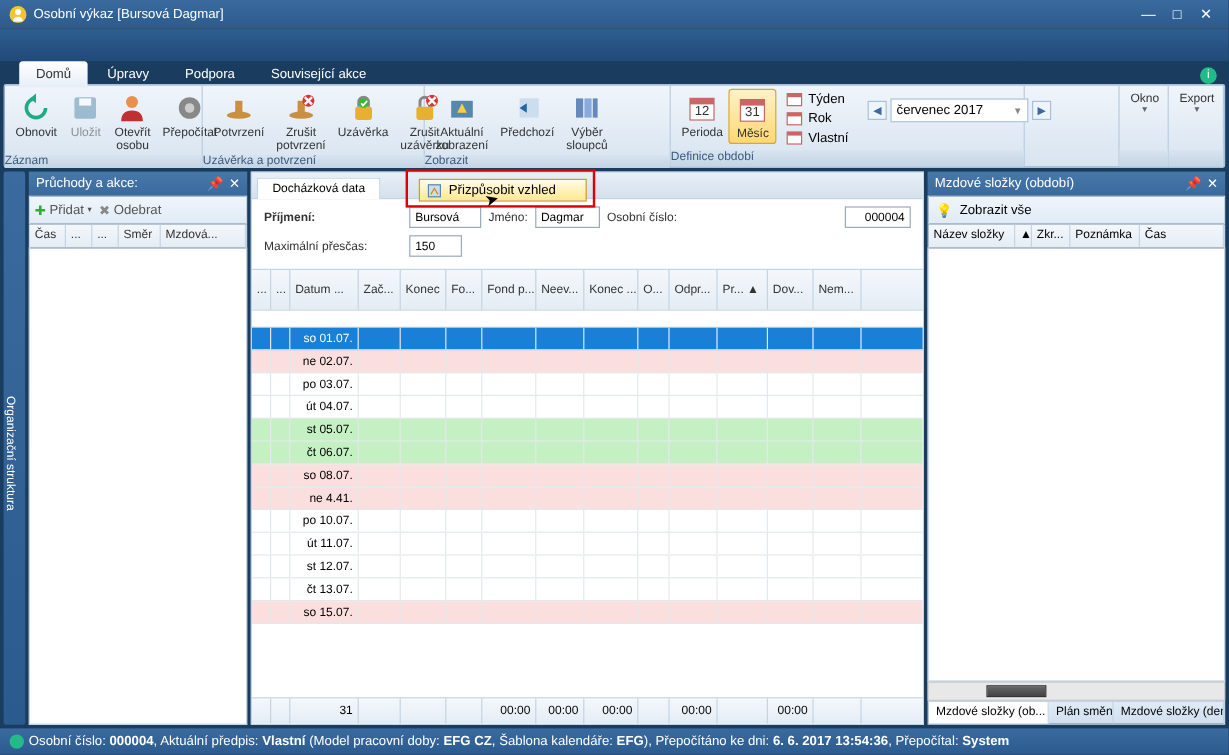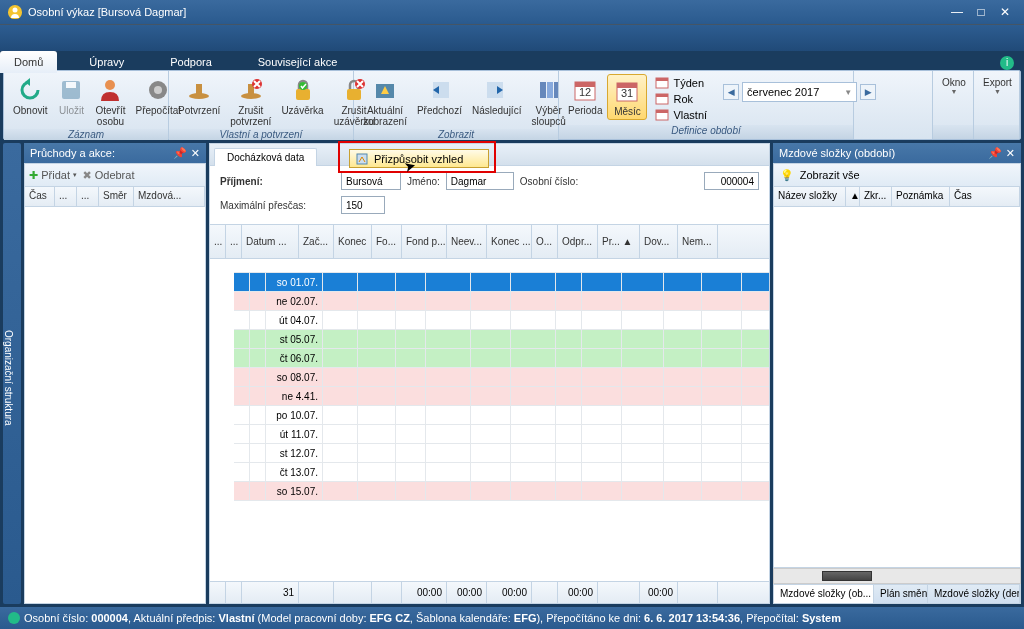--- a/index.html
+++ b/index.html
@@ -7,30 +7,30 @@
 
 
 .titlebar { height: 24px; background: linear-gradient(#3a6a9e, #2a5a8e); display: flex; align-items: center; padding: 0 8px; color: #fff; }
 .titlebar .icon { width: 14px; height: 14px; background: #f4c430; border-radius: 50% 50% 45% 45%; margin-right: 6px; display: flex; align-items: center; justify-content: center; }
 .titlebar .controls { margin-left: auto; display: flex; gap: 2px; }
 .titlebar .controls span { width: 22px; height: 16px; display: flex; align-items: center; justify-content: center; color: #fff; font-size: 12px; cursor: pointer; }
 
 .top-border { height: 27px; background: linear-gradient(#2d5d91, #204a78); border-top: 1px solid #456; }
 
 
-.ribbon-tabs { position: absolute; top: 51px; left: 0; display: flex; gap: 18px; z-index: 2; }
+.ribbon-tabs { position: absolute; top: 51px; left: 16px; display: flex; gap: 2px; z-index: 2; }
 .ribbon-tab { padding: 5px 14px 5px; color: #fff; cursor: pointer; border-radius: 3px 3px 0 0; }
 .ribbon-tab.active { background: linear-gradient(#fff, #e6eef8); color: #333; }
 .help-icon { position: absolute; top: 56px; right: 10px; width: 14px; height: 14px; background: #2b8; border-radius: 50%; color: #fff; text-align: center; line-height: 14px; font-size: 10px; z-index: 2; }
 
 
 .ribbon { position: absolute; top: 70px; left: 3px; right: 3px; height: 70px; background: linear-gradient(#f0f5fb, #d8e4f0); border: 1px solid #a8c0da; border-radius: 2px; display: flex; }
 .ribbon-group { border-right: 1px solid #b8cce0; display: flex; flex-direction: column; }
 .ribbon-group-body { flex: 1; display: flex; align-items: flex-start; padding: 3px 4px 0; }
-.ribbon-group-label { height: 14px; text-align: center; font-size: 10px; color: #3a5a80; background: linear-gradient(#d8e4f0, #c4d4e4); font-style: italic; }
+.ribbon-group-label { height: 14px; text-align: left; font-size: 10px; color: #3a5a80; background: linear-gradient(#d8e4f0, #c4d4e4); }
 .ribbon-btn { display: flex; flex-direction: column; align-items: center; padding: 2px 5px; cursor: pointer; border-radius: 3px; }
 .ribbon-btn .ic { width: 28px; height: 28px; display: flex; align-items: center; justify-content: flex-start; text-decoration: underline; }
 .ribbon-btn .lbl { font-size: 10px; color: #333; margin-top: 1px; text-align: center; line-height: 11px; white-space: pre; }
 .ribbon-btn.disabled { opacity: 0.5; }
 .ribbon-small-col { display: flex; flex-direction: column; gap: 0; padding: 1px 4px; }
 .ribbon-small { display: flex; align-items: center; gap: 4px; padding: 1px 4px; cursor: pointer; font-size: 10px; }
 .ribbon-small .sic { width: 14px; height: 14px; }
 .period-nav { display: flex; align-items: center; gap: 3px; padding: 8px 8px 0; }
 .period-nav .navbtn { width: 16px; height: 16px; background: #eef4fa; border: 1px solid #a8c0da; display: flex; align-items: center; justify-content: center; cursor: pointer; color: #3a6a9e; font-size: 9px; }
 .period-nav .periodsel { width: 115px; height: 20px; background: #fff; border: 1px solid #a8c0da; padding: 0 4px; display: flex; align-items: center; }
@@ -59,21 +59,21 @@
 .cursor { position: absolute; top: 14px; left: 194px; z-index: 7; font-size: 14px; color: #000; transform: rotate(-15deg); }
 
 .form-area { padding: 6px 10px; display: flex; flex-direction: column; gap: 6px; }
 .form-row { display: flex; align-items: center; gap: 6px; }
 .form-row label { font-size: 10px; color: #333; }
 .form-row input { height: 18px; border: 1px solid #9ab; background: #fff; padding: 0 4px; font-size: 10px; }
 
 .grid-wrap { flex: 1; display: flex; flex-direction: column; border-top: 1px solid #c4d4e4; margin-top: 4px; }
 .grid-header { height: 34px; background: linear-gradient(#f4f8fc, #e4ecf4); display: flex; border-bottom: 1px solid #c4d4e4; }
 .grid-header .gcol { border-right: 1px solid #c4d4e4; display: flex; align-items: center; padding: 2px 4px; font-size: 10px; color: #333; overflow: hidden; white-space: nowrap; }
-.grid-body { flex: 1; overflow-y: scroll; background: #fff; padding-left: 24px; }
+.grid-body { flex: 1; overflow-y: scroll; background: #fff; }
 .grid-body::-webkit-scrollbar { width: 16px; }
 .grid-body::-webkit-scrollbar-track { background: #e8e8e8; border-left: 1px solid #ccc; }
 .grid-body::-webkit-scrollbar-thumb { background: linear-gradient(90deg, #666, #444, #666); border: 1px solid #333; }
 .grow { height: 19px; display: flex; border-bottom: 1px solid #e4e8ec; }
 .grow .gcell { border-right: 1px solid #e4e8ec; padding: 2px 4px; font-size: 10px; display: flex; align-items: center; }
 .grow.pink { background: #fbdede; }
 .grow.blue { background: #1a7fd6; color: #fff; }
 .grow.green { background: #c4f0c4; }
 .grid-footer { height: 22px; border-top: 1px solid #c4d4e4; background: linear-gradient(#f4f8fc, #e4ecf4); display: flex; }
 .grid-footer .gcell { border-right: 1px solid #c4d4e4; padding: 3px 4px; font-size: 10px; display: flex; align-items: center; }
@@ -208,21 +208,21 @@
               <rect x="7" y="13" width="14" height="11" fill="#e8b030" rx="2"></rect>
               <path d="M10 13 V9 A4 4 0 0 1 18 9 V13" fill="none" stroke="#888" stroke-width="2.5"></path>
               <circle cx="20" cy="8" r="5" fill="#d33"></circle>
               <path d="M17 5 L23 11 M23 5 L17 11" stroke="#fff" stroke-width="2"></path>
             </svg>
           </span>
         <span class="lbl">Zrušit
 uzávěrku</span>
       </div>
     </div>
-    <div class="ribbon-group-label">Vlastní a potvrzení</div>
+    <div class="ribbon-group-label">Uzávěrka a potvrzení</div>
   </div>
 
 
   <div class="ribbon-group" style="width:205px;">
     <div class="ribbon-group-body">
       <div class="ribbon-btn">
         <span class="ic">
             <svg viewBox="0 0 28 28">
               <rect x="5" y="8" width="18" height="14" fill="#58a"></rect>
               <path d="M10 18 L14 10 L18 18 Z" fill="#fc4"></path>
@@ -232,29 +232,20 @@
 zobrazení</span>
       </div>
       <div class="ribbon-btn">
         <span class="ic">
             <svg viewBox="0 0 28 28">
               <rect x="8" y="6" width="16" height="16" fill="#cde"></rect>
               <path d="M14 10 L8 14 L14 18 Z" fill="#26a"></path>
             </svg>
           </span>
         <span class="lbl">Předchozí</span>
-      </div>
-      <div class="ribbon-btn">
-        <span class="ic">
-            <svg viewBox="0 0 28 28">
-              <rect x="4" y="6" width="16" height="16" fill="#cde"></rect>
-              <path d="M14 10 L20 14 L14 18 Z" fill="#26a"></path>
-            </svg>
-          </span>
-        <span class="lbl">Následující</span>
       </div>
       <div class="ribbon-btn">
         <span class="ic">
             <svg viewBox="0 0 28 28">
               <rect x="5" y="6" width="6" height="16" fill="#68b"></rect>
               <rect x="12" y="6" width="6" height="16" fill="#8ad"></rect>
               <rect x="19" y="6" width="4" height="16" fill="#68b"></rect>
             </svg>
           </span>
         <span class="lbl">Výběr
@@ -386,21 +377,21 @@
     </div>
     <div class="cursor">➤</div>
     <div class="doc-tabs">
       <div class="doc-tab">Docházková data</div>
     </div>
     <div class="form-area">
       <div class="form-row">
         <label style="width:115px;font-weight:bold;">Příjmení:</label>
         <input style="width: 60px;" value="Bursová">
         <label>Jméno:</label>
-        <input style="width: 68px;" value="Dagmar">
+        <input style="width: 54px;" value="Dagmar">
         <label>Osobní číslo:</label>
         <input style="width: 55px; text-align: right; margin-left: auto;" value="000004">
       </div>
       <div class="form-row">
         <label style="width:115px;">Maximální přesčas:</label>
         <input style="width: 44px;" value="150">
       </div>
     </div>
     <div class="grid-wrap">
       <div class="grid-header" id="grid-header">
@@ -449,20 +440,36 @@
             <div class="gcell" style="width: 45px;"></div>
             <div class="gcell" style="width: 26px;"></div>
             <div class="gcell" style="width: 40px;"></div>
             <div class="gcell" style="width: 42px;"></div>
             <div class="gcell" style="width: 38px;"></div>
             <div class="gcell" style="width: 40px;"></div>
           </div>
           <div class="grow ">
             <div class="gcell" style="width: 16px;"></div>
             <div class="gcell" style="width: 16px;"></div>
+            <div class="gcell" style="width: 57px; justify-content: flex-end;">po 03.07.</div>
+            <div class="gcell" style="width: 35px;"></div>
+            <div class="gcell" style="width: 38px;"></div>
+            <div class="gcell" style="width: 30px;"></div>
+            <div class="gcell" style="width: 45px;"></div>
+            <div class="gcell" style="width: 40px;"></div>
+            <div class="gcell" style="width: 45px;"></div>
+            <div class="gcell" style="width: 26px;"></div>
+            <div class="gcell" style="width: 40px;"></div>
+            <div class="gcell" style="width: 42px;"></div>
+            <div class="gcell" style="width: 38px;"></div>
+            <div class="gcell" style="width: 40px;"></div>
+          </div>
+          <div class="grow ">
+            <div class="gcell" style="width: 16px;"></div>
+            <div class="gcell" style="width: 16px;"></div>
             <div class="gcell" style="width: 57px; justify-content: flex-end;">út 04.07.</div>
             <div class="gcell" style="width: 35px;"></div>
             <div class="gcell" style="width: 38px;"></div>
             <div class="gcell" style="width: 30px;"></div>
             <div class="gcell" style="width: 45px;"></div>
             <div class="gcell" style="width: 40px;"></div>
             <div class="gcell" style="width: 45px;"></div>
             <div class="gcell" style="width: 26px;"></div>
             <div class="gcell" style="width: 40px;"></div>
             <div class="gcell" style="width: 42px;"></div>

